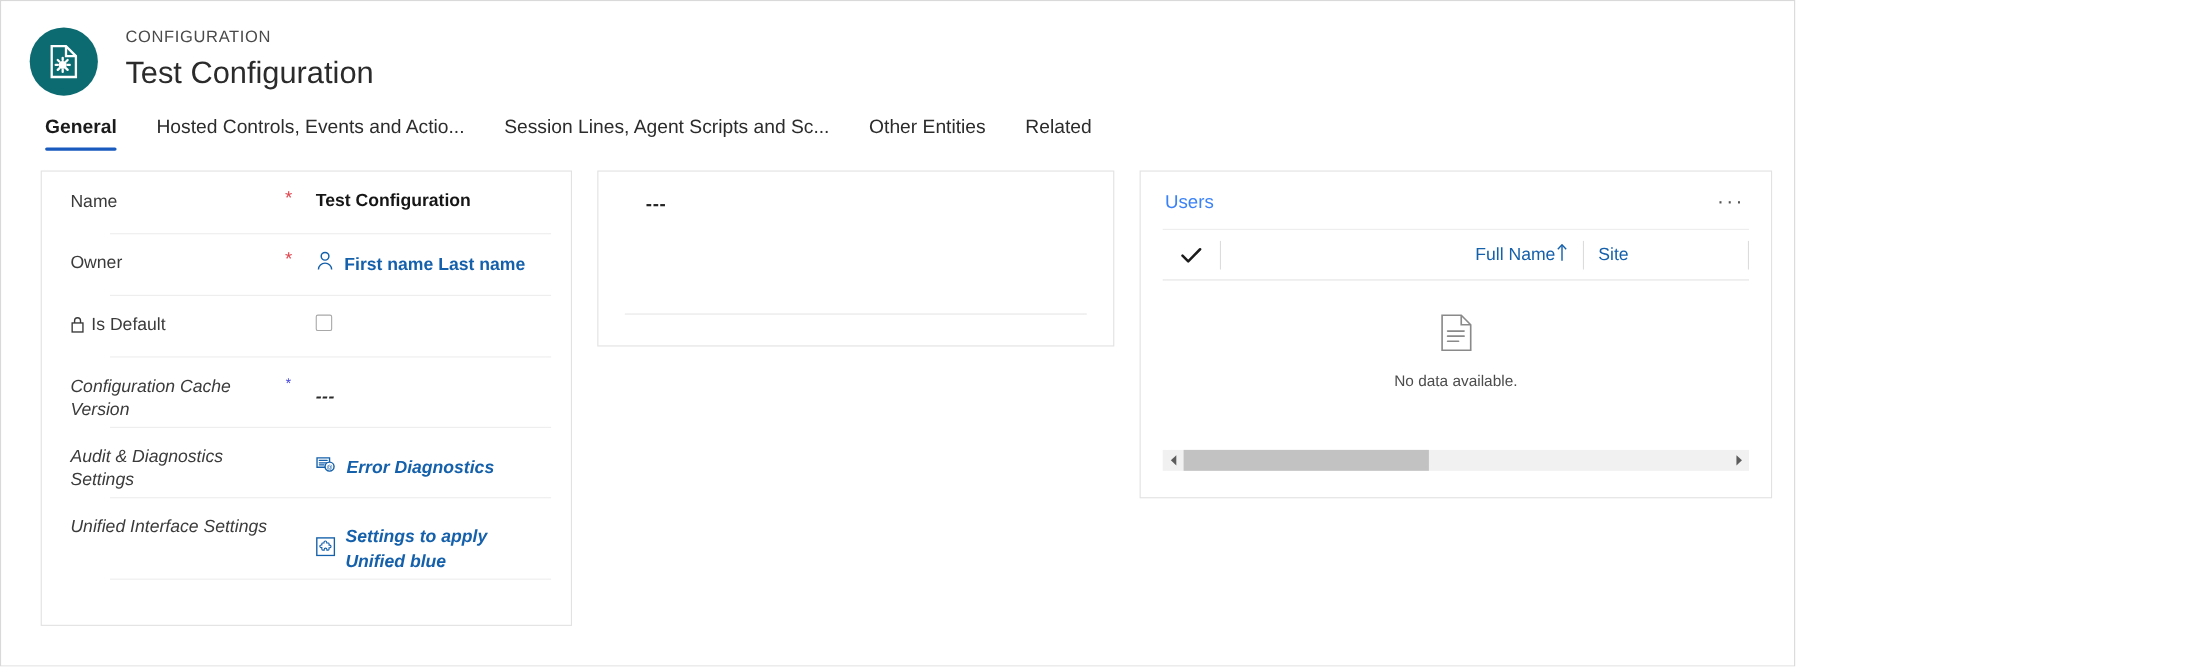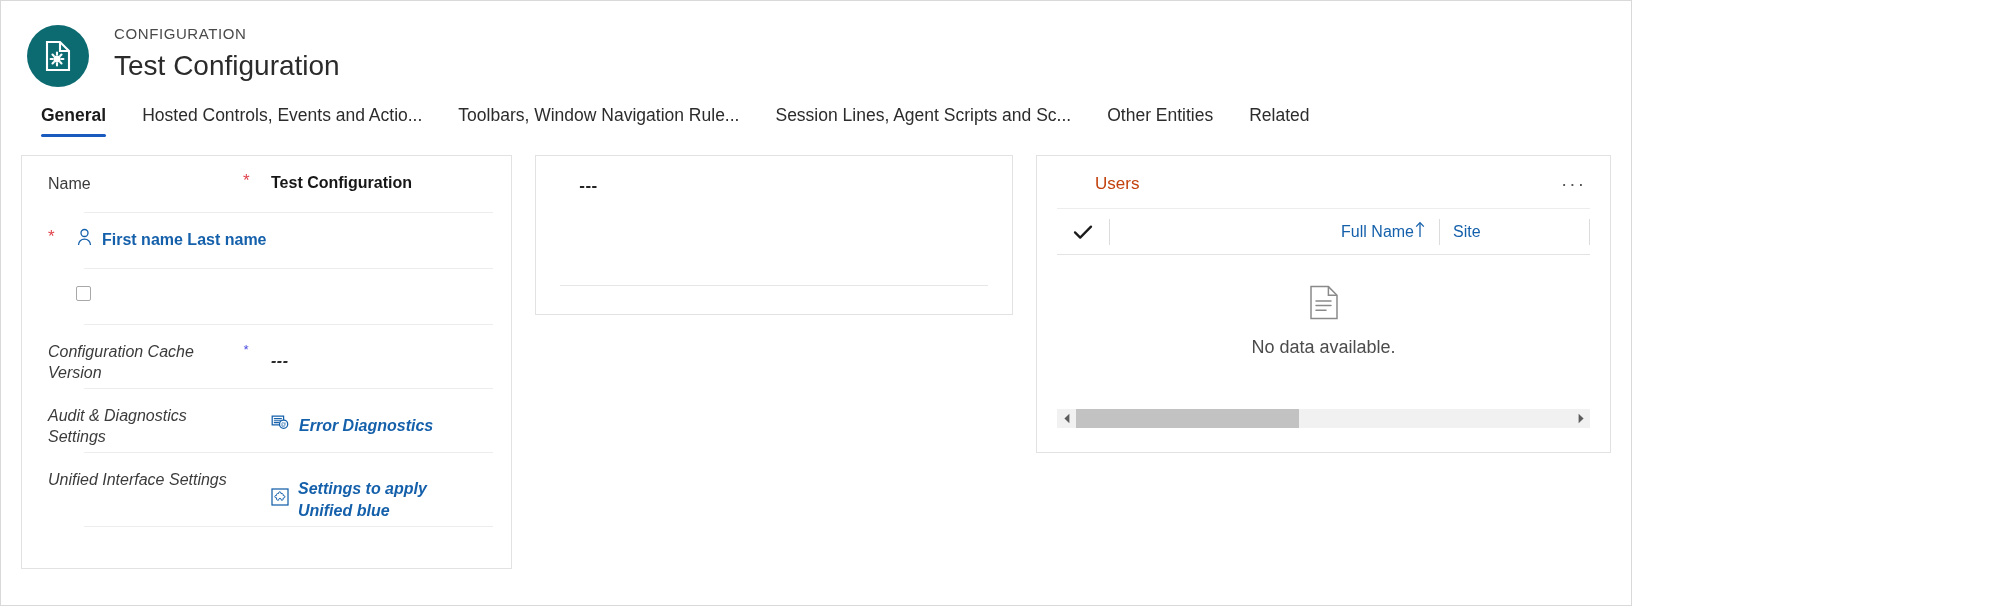--- a/index.html
+++ b/index.html
@@ -53,21 +53,21 @@
   }
   .tab.active { font-weight: 600; color: #1b1b1b; }
   .tab.active::after {
     content: ""; position: absolute; left: 18px; right: 18px; bottom: 0;
     height: 3px; background: #185abd; border-radius: 2px;
   }
 
   
   .body {
     display: flex; align-items: flex-start;
-    padding: 18px 20px 0 20px; gap: 23px;
+    padding: 18px 20px 0 36px; gap: 23px;
   }
 
   
   .card { background: #fff; border: 1px solid #e2e2e2; }
 
   
   .fields-card { width: 652px; min-height: 414px; position: relative; }
   .field-row {
     display: flex; align-items: flex-start;
     min-height: 56px; padding: 0 26px 0 26px;
@@ -125,21 +125,21 @@
     position: absolute; left: 24px; right: 24px; bottom: 28px;
     height: 1px; background: #e6e6e6;
   }
 
   
   .users-card { width: 632px; height: 298px; position: relative; }
   .users-head {
     display: flex; align-items: center; justify-content: space-between;
     padding: 17px 22px 0 22px;
   }
-  .users-title { font-size: 17px; color: #c2410c; line-height: 22px; margin-left: 36px; }
+  .users-title { font-size: 17px; color: #3b82f6; line-height: 22px; }
   .ellipsis-btn {
     font-size: 19px; color: #555; cursor: pointer; letter-spacing: 2px;
     line-height: 14px; padding: 4px 2px;
   }
   .grid-head {
     display: flex; align-items: center;
     margin: 13px 20px 0 20px;
     border-top: 1px solid #ededed;
     border-bottom: 1px solid #e3e3e3;
     height: 47px;
@@ -155,21 +155,21 @@
     padding: 0 13px 0 13px; height: 26px; cursor: pointer;
   }
   .gh-col.fullname { width: 330px; flex: 0 0 auto; justify-content: flex-end; }
   .gh-col.site { width: 150px; flex: 0 0 auto; }
   .gh-label { font-size: 16px; color: #1560ab; }
   .gh-end { width: 1px; height: 26px; background: #dcdcdc; }
   .grid-empty {
     display: flex; flex-direction: column; align-items: center;
     justify-content: center; padding-top: 30px; gap: 13px;
   }
-  .empty-text { font-size: 18px; color: #4c4c4c; }
+  .empty-text { font-size: 14px; color: #4c4c4c; }
   .scrollbar {
     position: absolute; left: 20px; right: 20px; bottom: 24px;
     height: 19px; background: #f1f1f1;
     display: flex; align-items: center;
   }
   .sb-arrow {
     width: 19px; height: 19px; flex: 0 0 auto;
     display: flex; align-items: center; justify-content: center;
     cursor: pointer;
   }
@@ -204,56 +204,67 @@
     </div>
     <div class="header-text">
       <div class="entity-type">CONFIGURATION</div>
       <div class="entity-title">Test Configuration</div>
     </div>
   </div>
 
   <div class="tabbar">
     <div class="tab active">General</div>
     <div class="tab">Hosted Controls, Events and Actio...</div>
-    <div class="tab">Toolbars, Window Navigation Rule...</div>
     <div class="tab">Session Lines, Agent Scripts and Sc...</div>
     <div class="tab">Other Entities</div>
     <div class="tab">Related</div>
   </div>
 
   <div class="body">
 
     <div class="card fields-card">
 
       <div class="field-row">
         <div class="field-label-wrap">
           <span class="field-label">Name</span>
         </div>
         <div class="req-wrap">
           <span class="req required">*</span>
         </div>
         <div class="field-value strong">Test Configuration</div>
       </div>
 
       <div class="field-row">
+        <div class="field-label-wrap">
+          <span class="field-label">Owner</span>
+        </div>
         <div class="req-wrap">
           <span class="req required">*</span>
         </div>
         <div class="field-value">
           <span>
             <svg width="17" height="18" viewBox="0 0 17 18" fill="none">
               <circle cx="8.5" cy="5" r="3.5" stroke="#1560ab" stroke-width="1.3"></circle>
               <path d="M2.5 17c0-3.4 2.7-5.8 6-5.8s6 2.4 6 5.8" stroke="#1560ab" stroke-width="1.3" fill="none"></path>
             </svg>
           </span>
           <span class="link">First name Last name</span>
         </div>
       </div>
 
       <div class="field-row">
+        <div class="field-label-wrap">
+          <span class="lock-icon">
+            <svg width="13" height="16" viewBox="0 0 13 16" fill="none">
+              <rect x="1.6" y="6.6" width="9.8" height="8.2" stroke="#3b3b3b" stroke-width="1.25" fill="none"></rect>
+              <path d="M3.8 6.6V4.6a2.7 2.7 0 0 1 5.4 0v2" stroke="#3b3b3b" stroke-width="1.25" fill="none"></path>
+            </svg>
+          </span>
+          <span class="field-label">Is Default</span>
+        </div>
         <div class="req-wrap">
           <span class="req"></span>
         </div>
         <div class="field-value">
           <span class="checkbox"></span>
         </div>
       </div>
 
       <div class="field-row tall">
         <div class="field-label-wrap">

